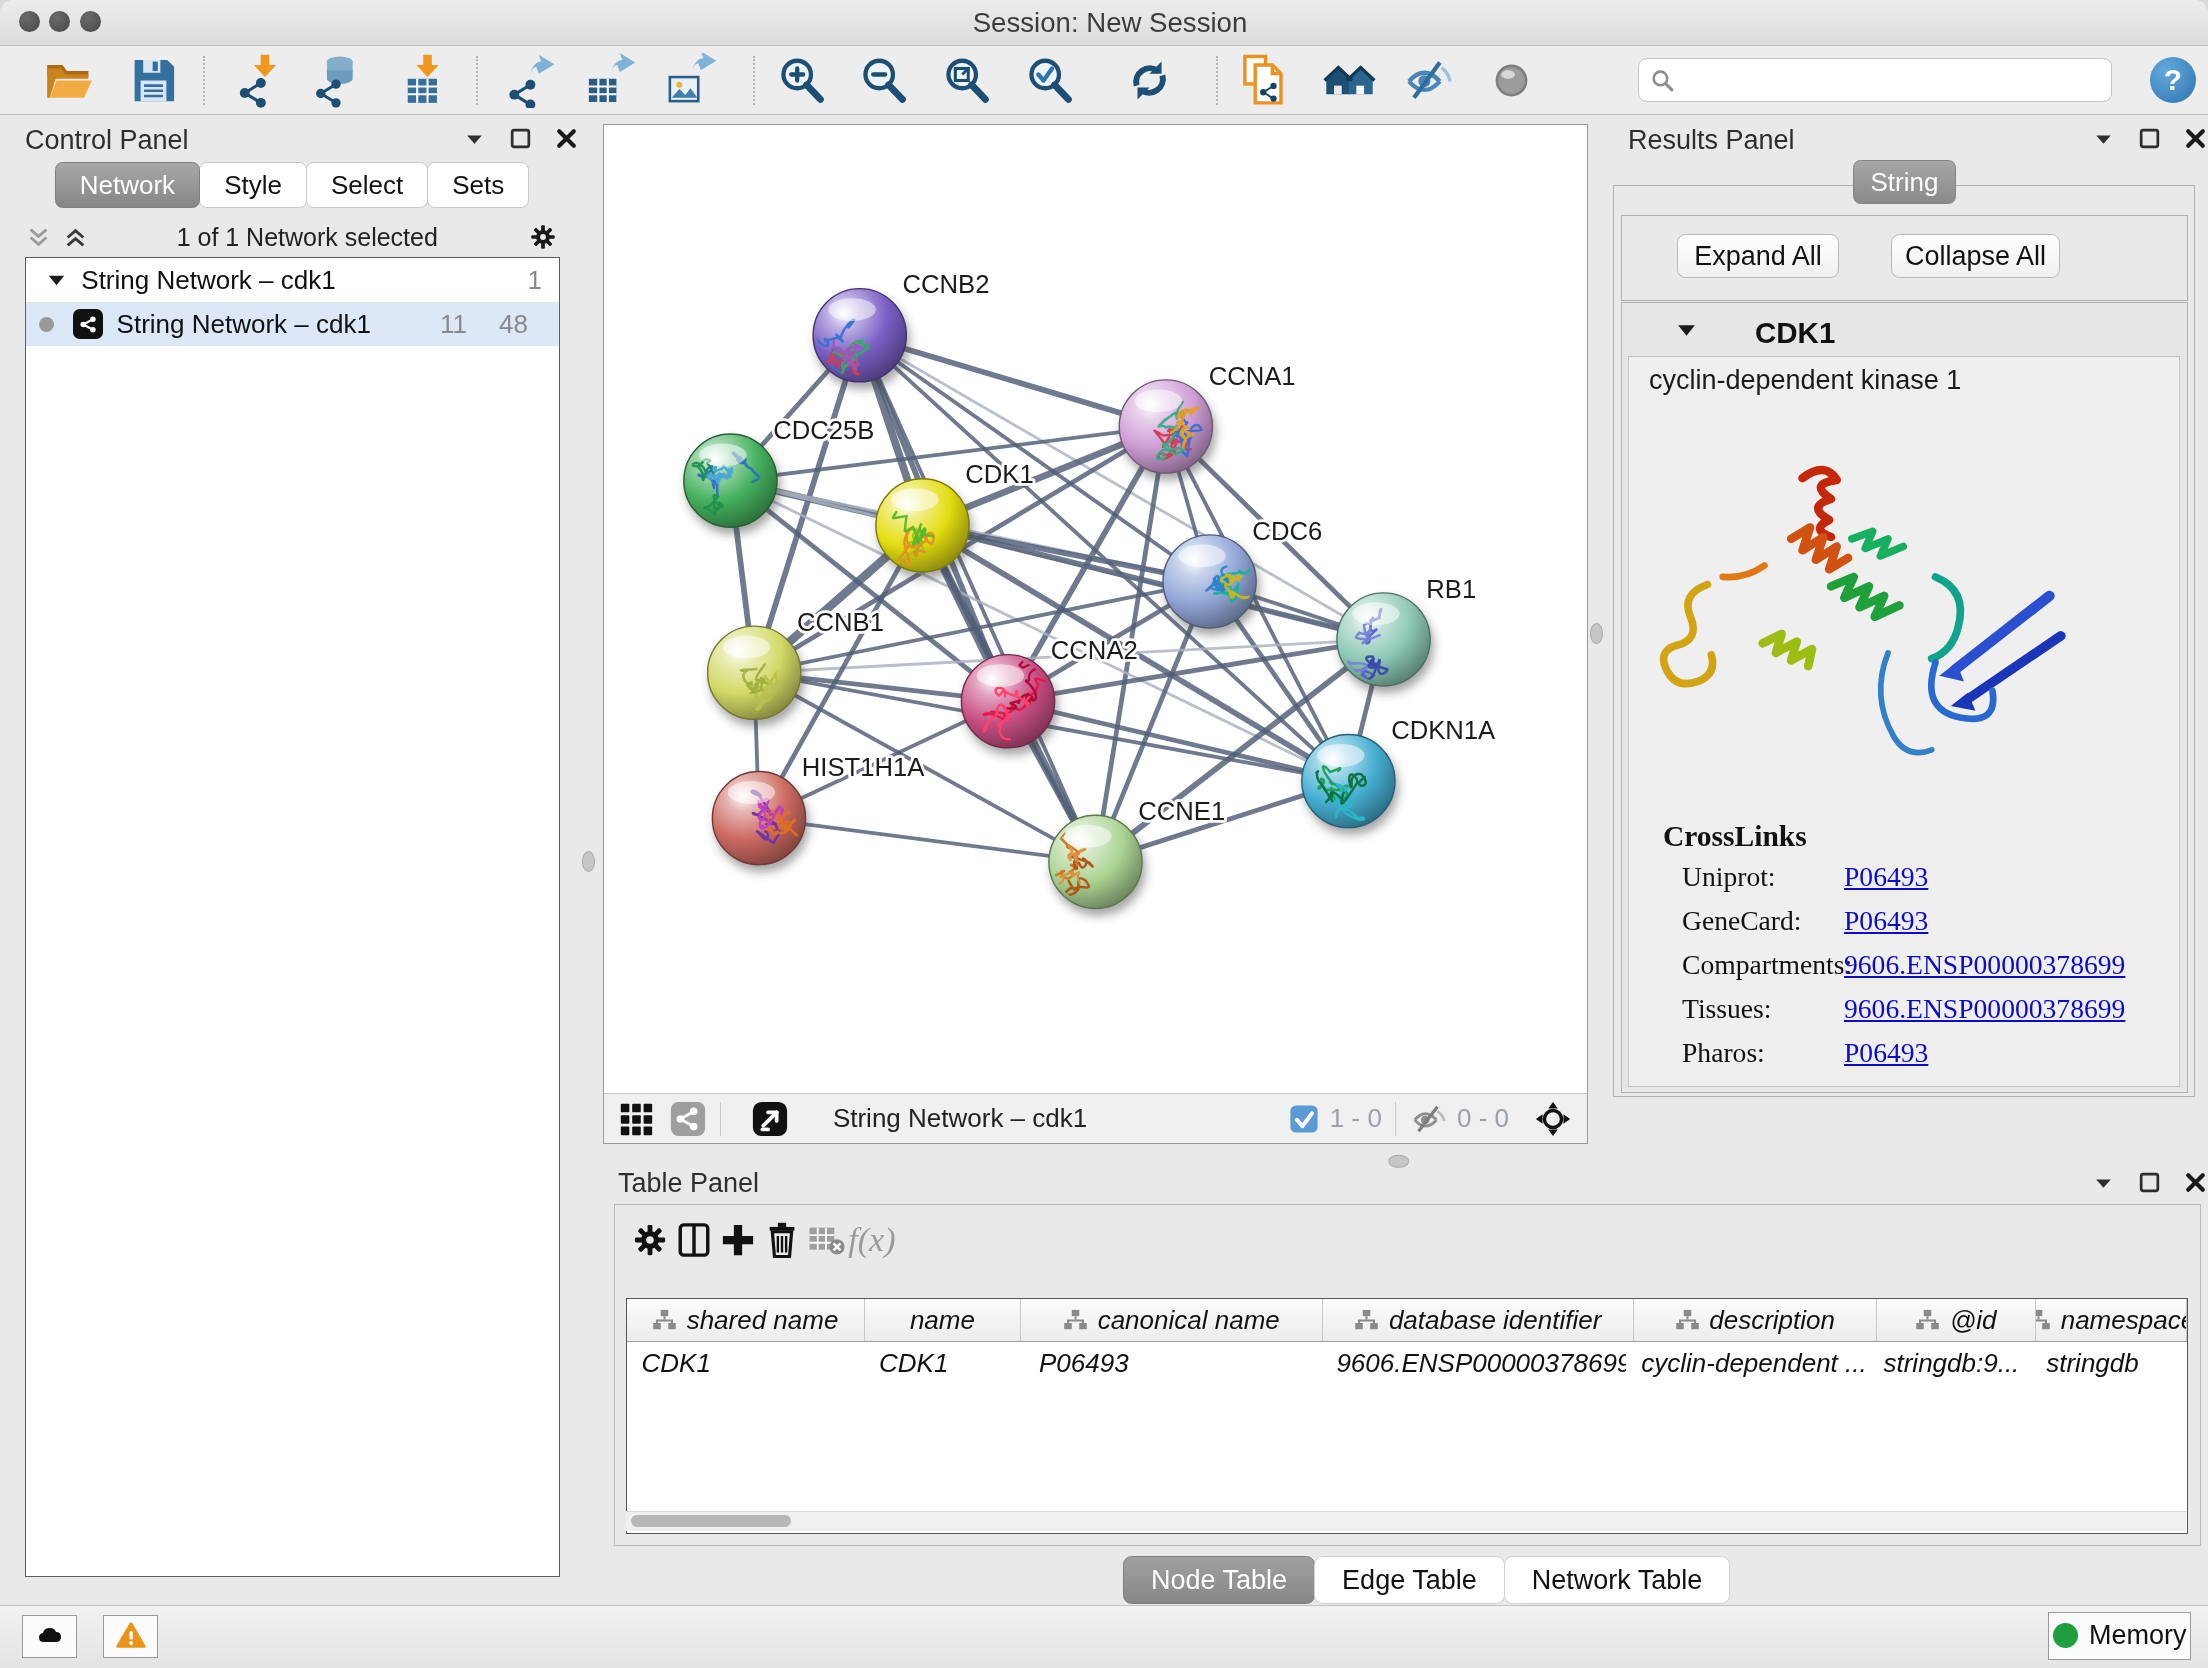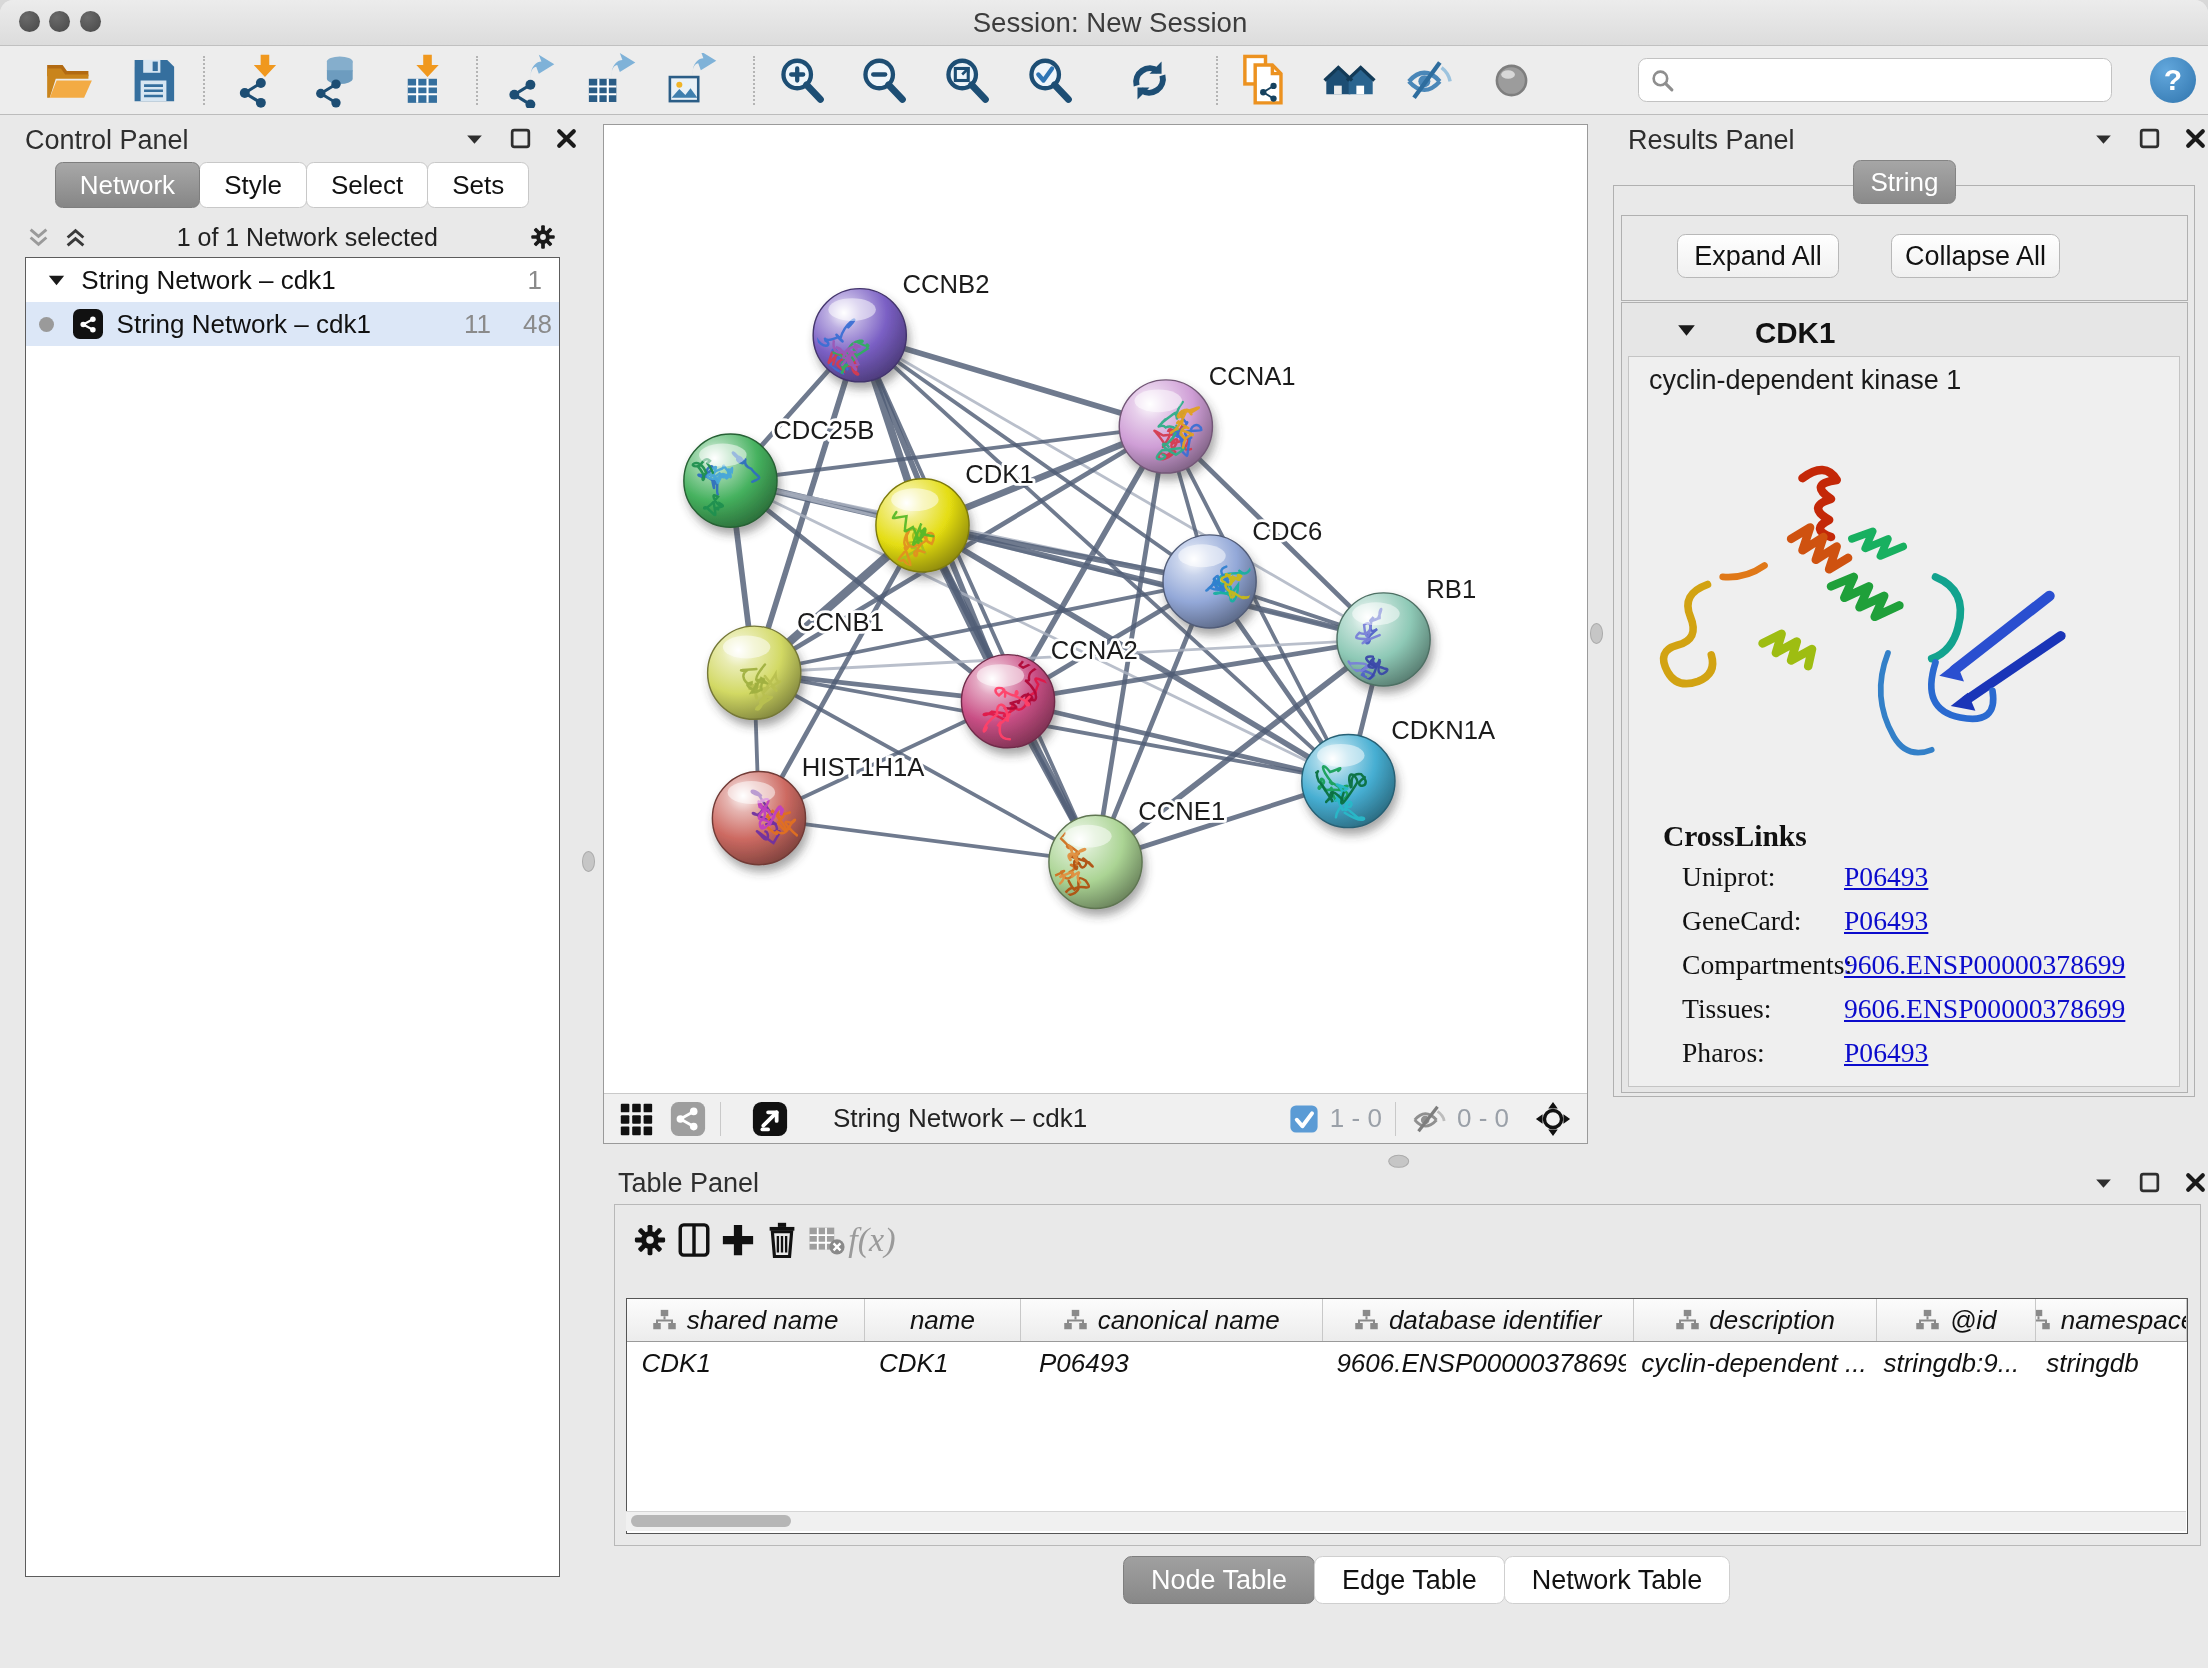--- a/index.html
+++ b/index.html
@@ -313,21 +313,21 @@
       <span class="sharechip">
         <svg viewBox="0 0 24 24">
             <path d="M6 12L17 6M6 12l11 6" stroke="#fff" stroke-width="2.4"></path>
             <circle cx="6" cy="12" r="3.2" fill="#fff"></circle>
             <circle cx="17" cy="6" r="3.2" fill="#fff"></circle>
             <circle cx="17" cy="18" r="3.2" fill="#fff"></circle>
           </svg>
       </span>
       <span style="flex:1;margin-left:13.3px">String Network – cdk1</span>
       <span class="cnt" style="margin-right:32px">11</span>
-      <span class="cnt" style="margin-right:7px">48</span>
+      <span class="cnt" style="margin-right:31px">48</span>
     </div>
   </div>
 
   <div class="abs grip" style="left:582px;top:851px"></div>
   <div class="abs grip" style="left:1590px;top:623px"></div>
   <div class="abs grip" style="left:1392px;top:1151px;transform:rotate(90deg)"></div>
 
   <div class="abs netpanel">
     <div id="net-canvas"><svg width="983" height="968" viewBox="0 0 1034 1018">
           <defs>
@@ -872,15 +872,33 @@
         <div class="abs hthumb"></div>
       </div>
   </div>
 
   <div class="abs btabs" id="table-tabs">
       <div class="btab active">Node Table</div>
       <div class="btab">Edge Table</div>
       <div class="btab">Network Table</div>
     </div>
 
+  <div class="abs footer">
+    <div class="abs fbtn" style="left:22px">
+      <svg viewBox="0 0 64 64">
+          <path d="M20 44q-10 0-10-9 0-8 8-9 2-10 14-10 9 0 12 8 10 0 10 10t-10 10z" fill="#111"></path>
+        </svg>
+    </div>
+    <div class="abs fbtn" style="left:103px">
+      <svg viewBox="0 0 64 64">
+          <path d="M32 7L59 53H5z" fill="#e8941a" stroke="#e8941a" stroke-width="5" stroke-linejoin="round"></path>
+          <rect x="29" y="22" width="6.5" height="17" rx="3" fill="#fff"></rect>
+          <circle cx="32.2" cy="46" r="4" fill="#fff"></circle>
+        </svg>
+    </div>
+    <div class="abs membtn">
+      <span class="memdot"></span>
+      <span>Memory</span>
+    </div>
+  </div>
 
 </div>
 
 
 </body></html>

